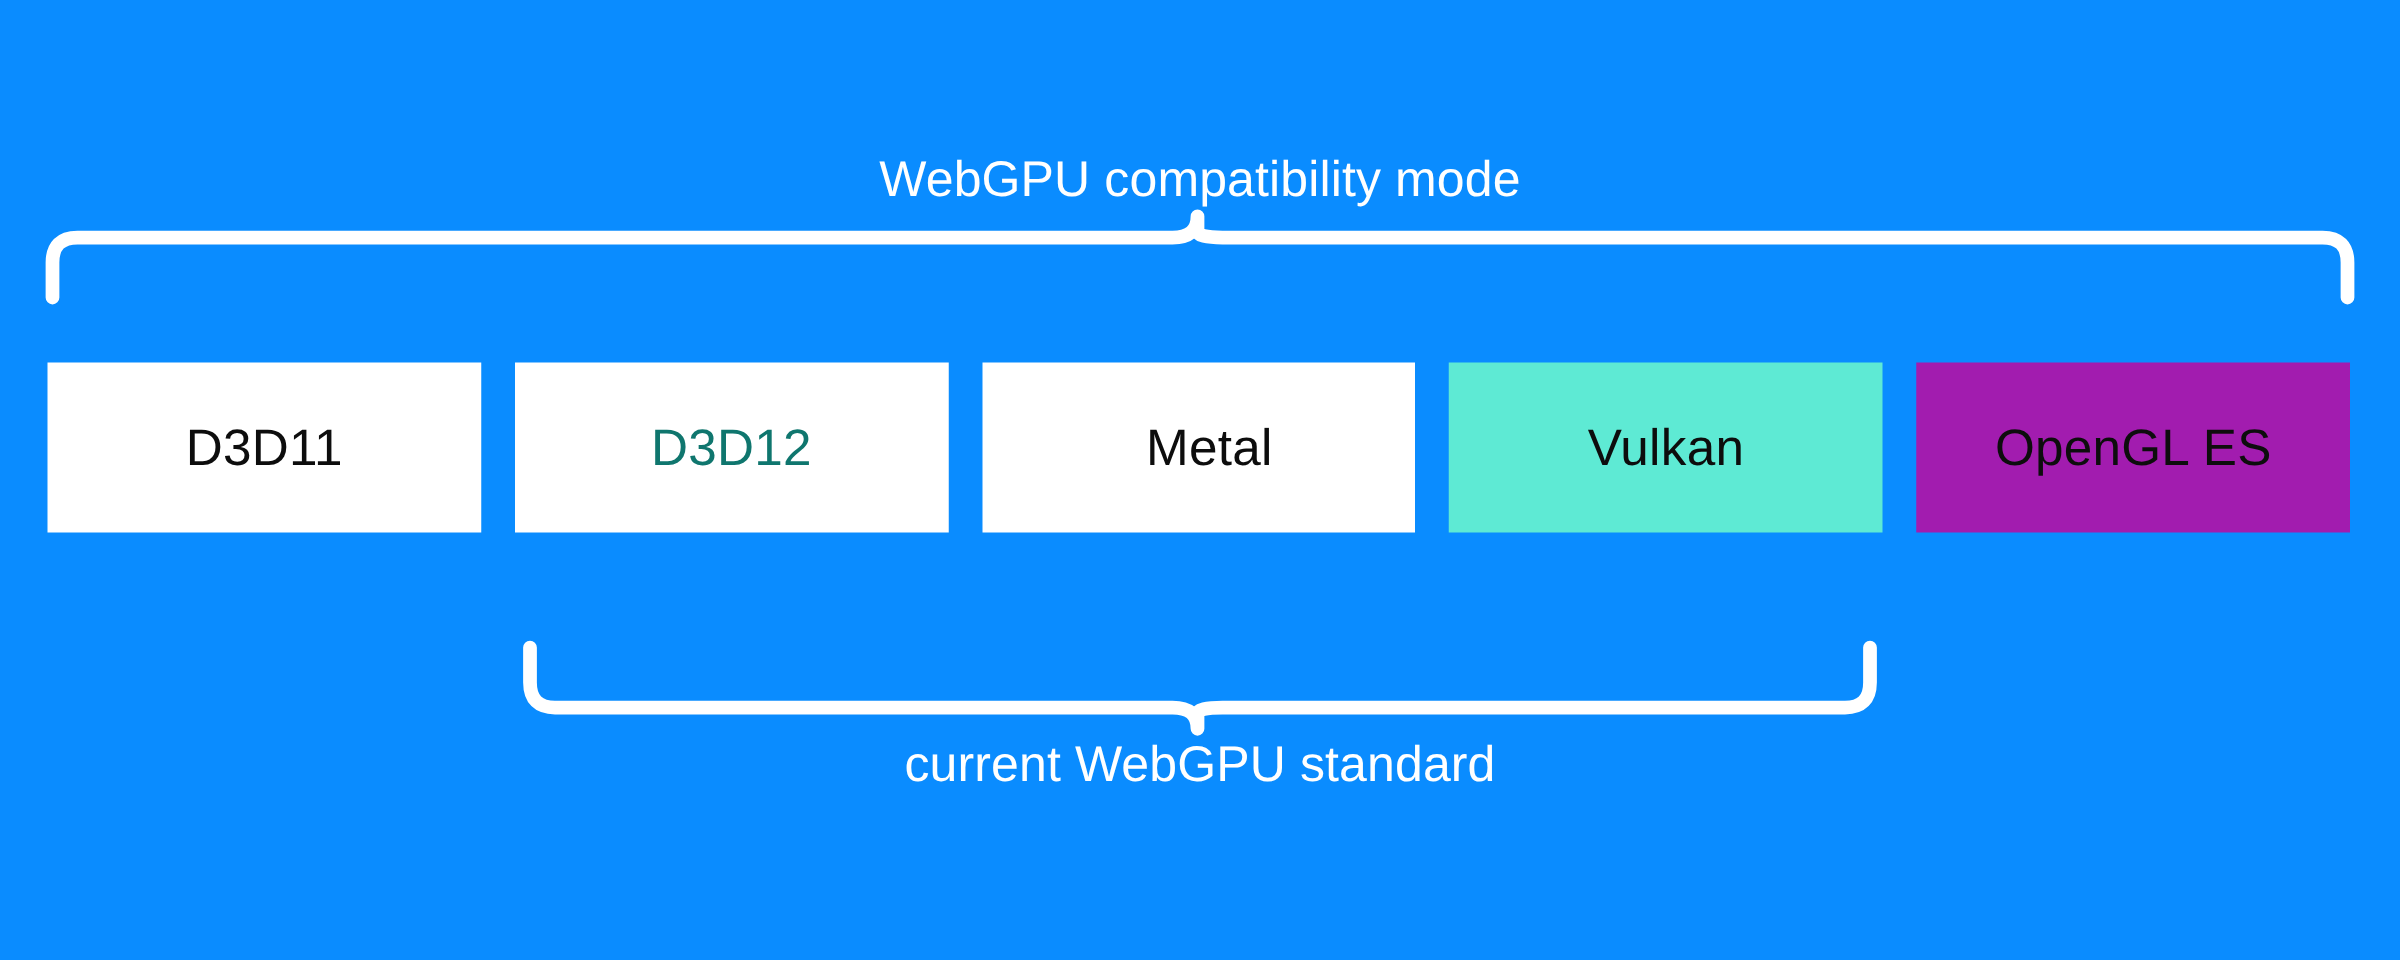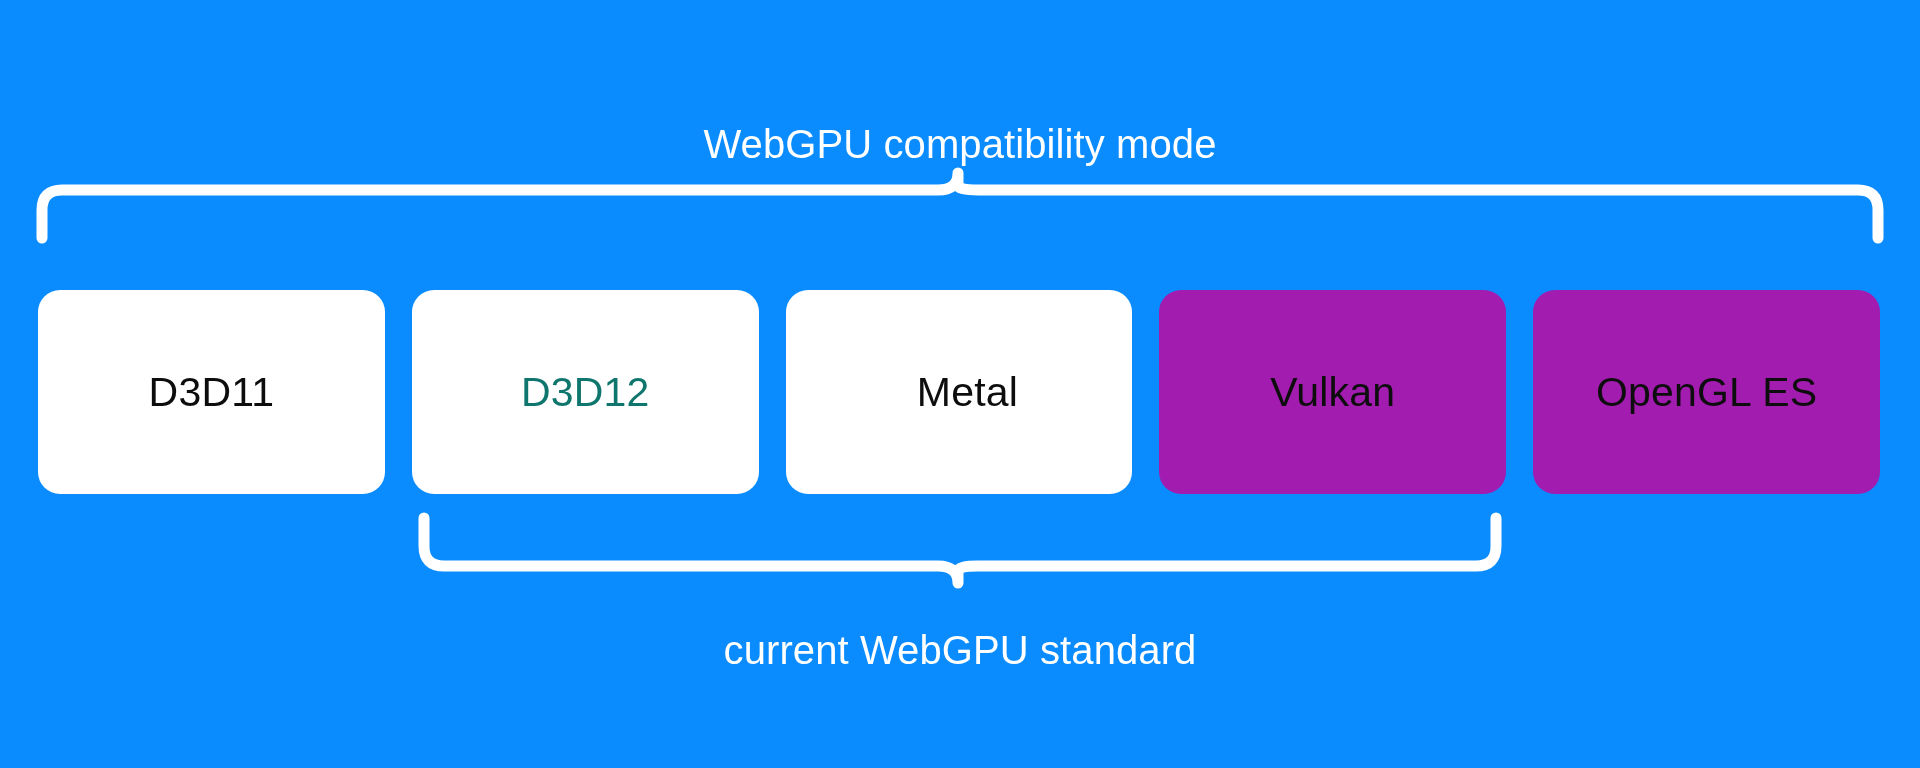--- a/index.html
+++ b/index.html
@@ -64,23 +64,22 @@
     flex-direction: row;
     align-items: stretch;
     gap: 27px;
   }
 
   .backend-box {
     background: #ffffff;
     display: flex;
     align-items: center;
     justify-content: center;
-    height: 204px;
+    height: 136px;
     flex: 1 1 0;
-    border-radius: 22px;
   }
 
   .backend-box-label {
     color: #0d0d0d;
     font-size: 41px;
     font-weight: 400;
     line-height: 1;
     letter-spacing: 0.2px;
     white-space: nowrap;
   }
@@ -124,25 +123,25 @@
     </div>
 
     <div class="backend-box" style="background: rgb(255, 255, 255);">
       <span class="backend-box-label" style="color: #0f766e;">D3D12</span>
     </div>
 
     <div class="backend-box" style="background: rgb(255, 255, 255);">
       <span class="backend-box-label" style="color: rgb(13, 13, 13); margin-left: 17px;">Metal</span>
     </div>
 
-    <div class="backend-box" style="background: #a21caf;">
+    <div class="backend-box" style="background: #5eead4;">
       <span class="backend-box-label" style="color: rgb(13, 13, 13);">Vulkan</span>
     </div>
 
     <div class="backend-box" style="background: #a21caf;">
       <span class="backend-box-label" style="color: rgb(13, 13, 13);">OpenGL ES</span>
     </div>
 
   </div>
 
-  <div class="brace-label" id="bottom-label" style="color: rgb(255, 255, 255); margin-top: 38px;">current WebGPU standard</div>
+  <div class="brace-label" id="bottom-label" style="color: rgb(255, 255, 255);">current WebGPU standard</div>
 
 </div>
 
 </body></html>

